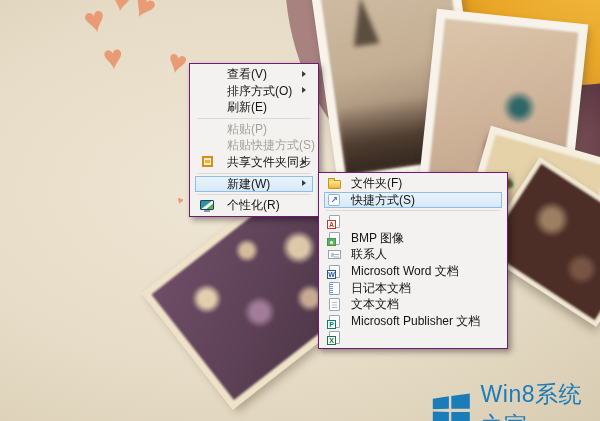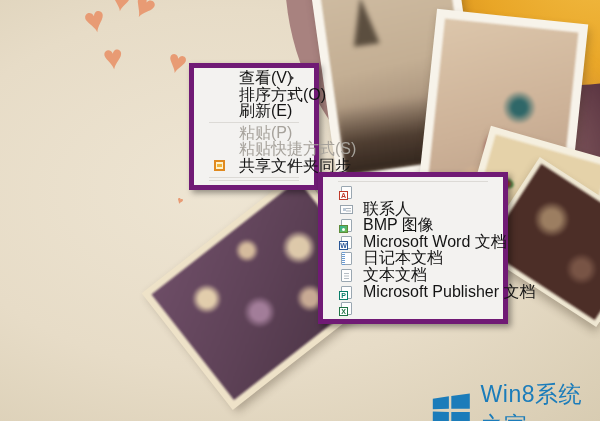--- a/index.html
+++ b/index.html
@@ -61,22 +61,22 @@
     radial-gradient(circle at 78% 40%, rgba(236,216,180,.9) 0 9px, rgba(236,216,180,0) 17px),
     radial-gradient(circle at 40% 60%, rgba(180,140,170,.8) 0 8px, rgba(180,140,170,0) 16px),
     radial-gradient(circle at 66% 75%, rgba(220,190,160,.85) 0 7px, rgba(220,190,160,0) 14px),
     linear-gradient(150deg,#6d4d66 0%,#5d4156 50%,#4a3344 100%); }
   .heart { position:absolute; color:#e89b74; z-index:5; line-height:1; }
   
   .watermark { position:absolute; left:432px; top:379px; display:flex; align-items:center; z-index:6; }
   .win-logo { display:block; }
   .wm-text { font-size:23px; color:#1b7cba; margin-left:10px; letter-spacing:0.5px; }
   
-  .menu { position:absolute; background:#f3f2f0; border:5px solid #701a75;
-    box-shadow:3px 3px 6px rgba(0,0,0,.38); padding:2px 13px; font-size:16px; color:#141414; }
+  .menu { position:absolute; background:#f3f2f0; border:1px solid #701a75;
+    box-shadow:3px 3px 6px rgba(0,0,0,.38); padding:2px 5px; font-size:12px; color:#141414; }
   .main-menu { left:189px; top:63px; width:130px; z-index:10; }
   .sub-menu  { left:318px; top:172px; width:190px; z-index:11; }
   .mi { position:relative; height:16.6px; line-height:16.6px; padding-left:32px;
     white-space:nowrap; cursor:default; }
   .sub-menu .mi { padding-left:27px; }
   .mi.dis { color:#a6a29b; }
   .mi.hl { background:linear-gradient(180deg,#eaf4fc,#d6e9f9);
     box-shadow:inset 0 0 0 1px #8fbde8; }
   .sep { height:1px; background:#dcdad6; margin:2px 2px; }
   .arr { position:absolute; right:7px; top:50%; margin-top:-3.5px; width:0; height:0;
@@ -196,49 +196,72 @@
     <span>粘贴快捷方式(S)</span>
   </div>
   <div class="mi">
     <span class="ic">
         <span class="sync-box"></span>
       </span>
     <span>共享文件夹同步</span>
     <span class="arr"></span>
   </div>
   <div class="sep"></div>
-  <div class="sep"></div>
+  <div class="mi hl">
+    <span>新建(W)</span>
+    <span class="arr"></span>
+  </div>
+  <div class="sep"></div>
+  <div class="mi personalize">
+    <span class="ic">
+        <span class="monitor"></span>
+        <span class="stand"></span>
+      </span>
+    <span>个性化(R)</span>
+  </div>
 </div>
 
 <div class="menu sub-menu">
+  <div class="mi">
+    <span class="ic">
+        <span class="folder"></span>
+      </span>
+    <span>文件夹(F)</span>
+  </div>
+  <div class="mi hl">
+    <span class="ic">
+        <span class="sc"></span>
+      </span>
+    <span>快捷方式(S)</span>
+  </div>
   <div class="sep"></div>
   <div class="mi">
     <span class="ic">
         <span class="doc">
           <span class="badge b-access"></span>
         </span>
       </span>
   </div>
   <div class="mi">
     <span class="ic">
+        <span class="doc">
+          <span class="b-bmp"></span>
+        </span>
+      </span>
+    <span>BMP 图像</span>
+  </div>
+  <div class="mi">
+    <span class="ic">
         <span class="card"></span>
       </span>
     <span>联系人</span>
   </div>
   <div class="mi">
     <span class="ic">
         <span class="doc">
-          <span class="b-bmp"></span>
-        </span>
-      </span>
-    <span>BMP 图像</span>
-  </div>
-  <div class="mi">
-    <span class="ic">
-        <span class="doc">
           <span class="badge b-word"></span>
         </span>
       </span>
     <span>Microsoft Word 文档</span>
   </div>
   <div class="mi journal">
     <span class="ic">
         <span class="doc"></span>
       </span>
     <span>日记本文档</span>

